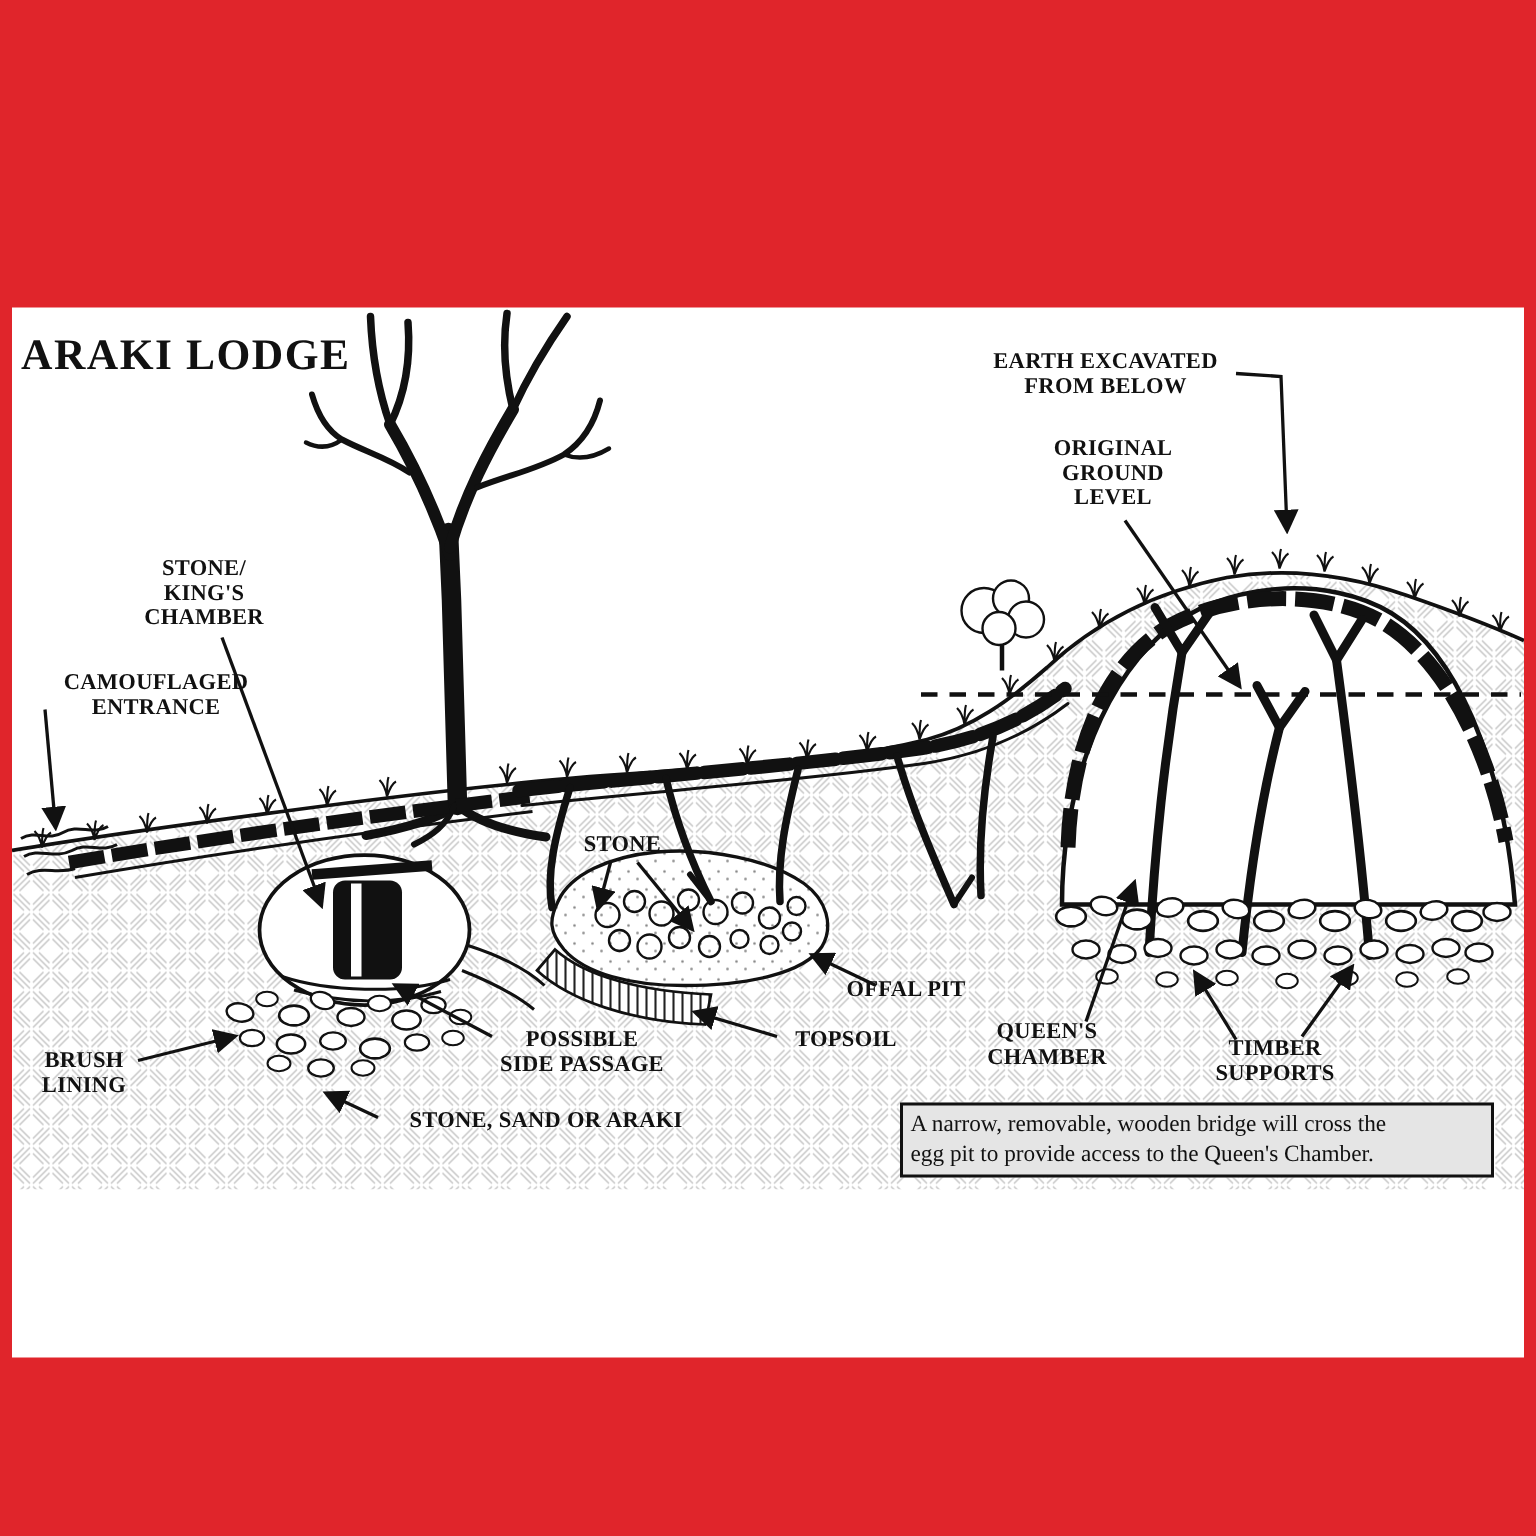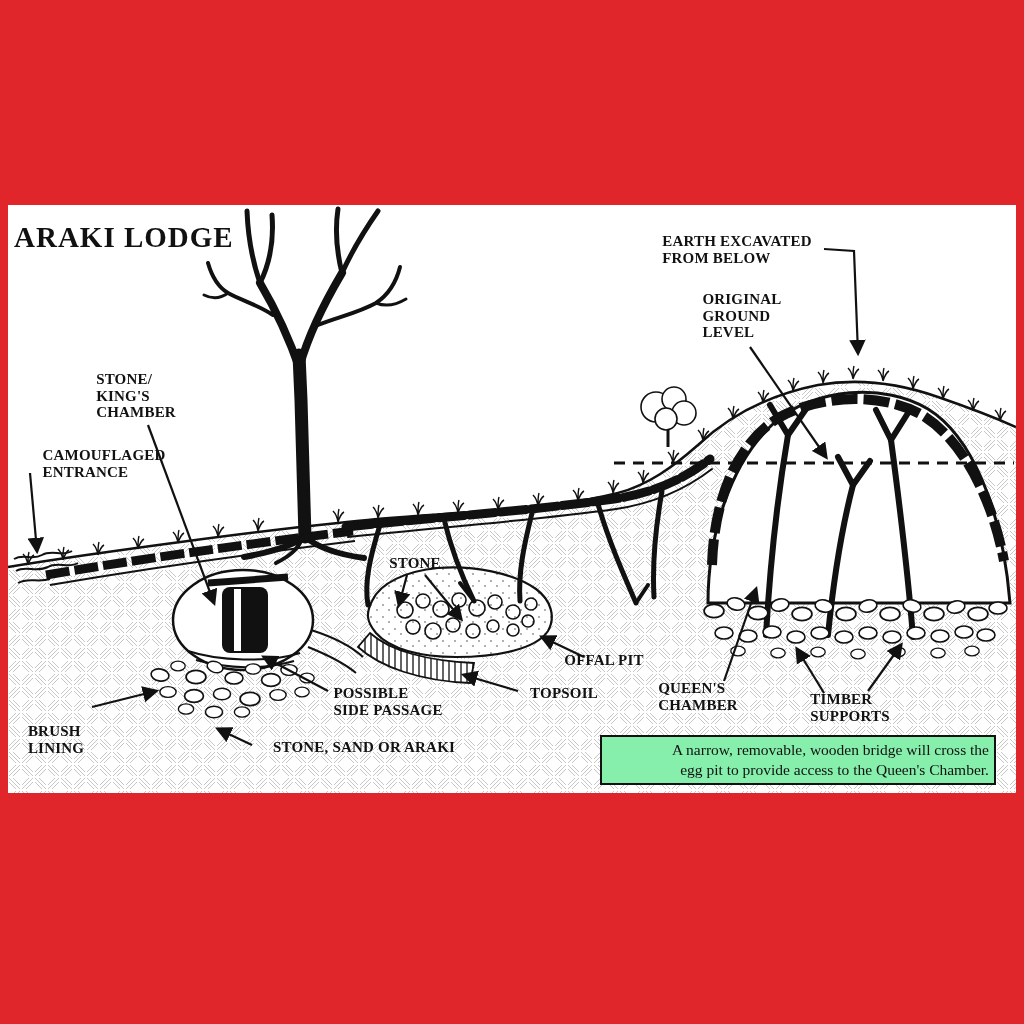--- a/index.html
+++ b/index.html
@@ -1,28 +1,28 @@
 <!DOCTYPE html>
 <html style="--background-red: #e0252b; --panel-bg: #ffffff; --ink: #111111;"><head>
 <meta charset="utf-8">
 <style>
   html,body{margin:0;padding:0;background:#fff}
   .stage{position:relative;width:1024px;height:1024px;overflow:hidden;
          background:var(--background-red,#e0252b);
          font-family:"Liberation Serif",serif;color:var(--ink,#111)}
-  .panel{position:absolute;left:8px;top:205px;width:1008px;height:588px;
+  .panel{position:absolute;left:8px;top:205px;width:1008px;height:700px;
          background:var(--panel-bg,#ffffff)}
   .draw{position:absolute;left:0;top:0}
   .title{position:absolute;left:6px;top:16px;font-weight:700;font-size:29px;
          letter-spacing:1px;white-space:nowrap}
-  .label{position:absolute;transform:translateX(-50%);text-align:left;
+  .label{position:absolute;transform:translateX(-50%);text-align:center;
          font-weight:700;font-size:15px;line-height:1.1;letter-spacing:.2px;
          white-space:pre-line}
   .note{position:absolute;left:592px;top:530px;width:382px;border:2.5px solid var(--ink,#111);
-        background:#86efac;padding:3px 5px;text-align:right;font-size:15.5px;
+        background:#e5e5e5;padding:3px 5px;text-align:left;font-size:15.5px;
         line-height:1.3;white-space:pre-line}
 </style>
 </head>
 <body>
 
 <div class="stage">
   <div class="panel">
 
     <svg class="draw" width="1008" height="588" viewBox="0 0 1008 588">
       <defs>
@@ -276,20 +276,20 @@
 ENTRANCE</div>
     <div class="label" style="left:407px;top:350px">STONE</div>
     <div class="label" style="left:596px;top:447px">OFFAL PIT</div>
     <div class="label" style="left:556px;top:480px">TOPSOIL</div>
     <div class="label" style="left:690px;top:475px">QUEEN'S
 CHAMBER</div>
     <div class="label" style="left:842px;top:486px">TIMBER
 SUPPORTS</div>
     <div class="label" style="left:380px;top:480px">POSSIBLE
 SIDE PASSAGE</div>
-    <div class="label" style="left:48px;top:518px">BRUSH
+    <div class="label" style="left:48px;top:494px">BRUSH
 LINING</div>
     <div class="label" style="left:356px;top:534px">STONE, SAND OR ARAKI</div>
 
     <div class="note">A narrow, removable, wooden bridge will cross the
 egg pit to provide access to the Queen's Chamber.</div>
   </div>
 </div>
 
 </body></html>

